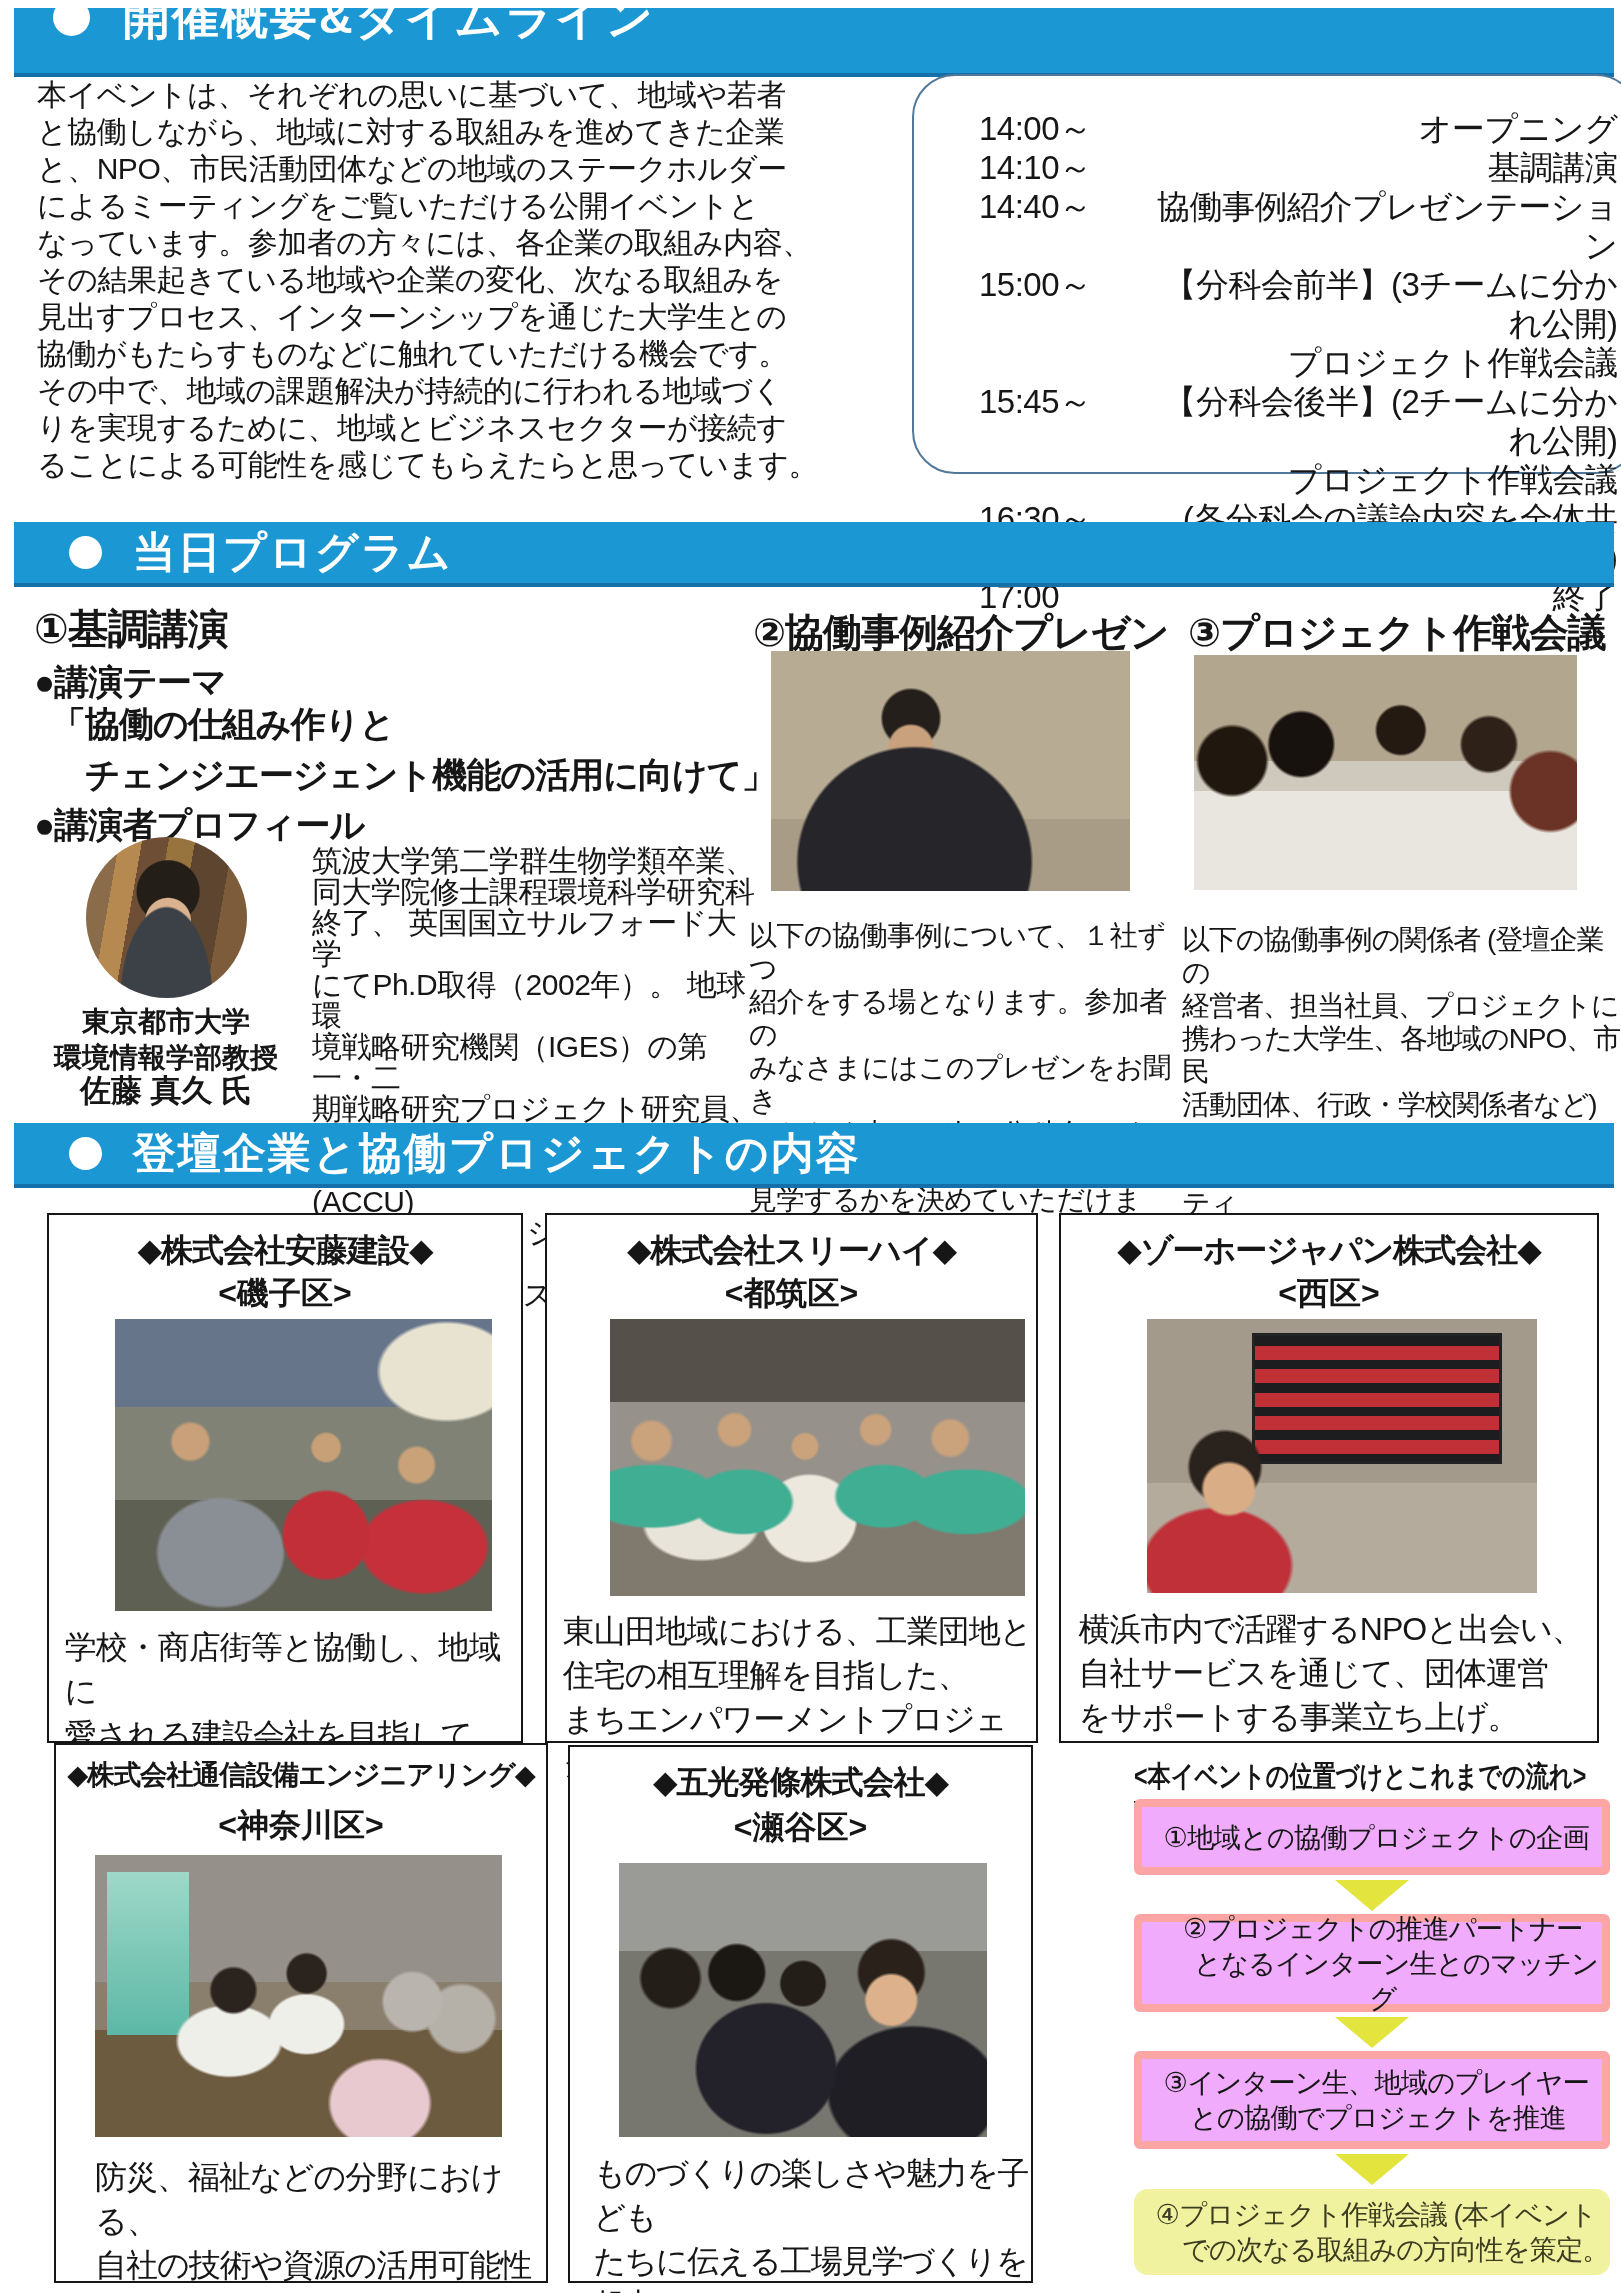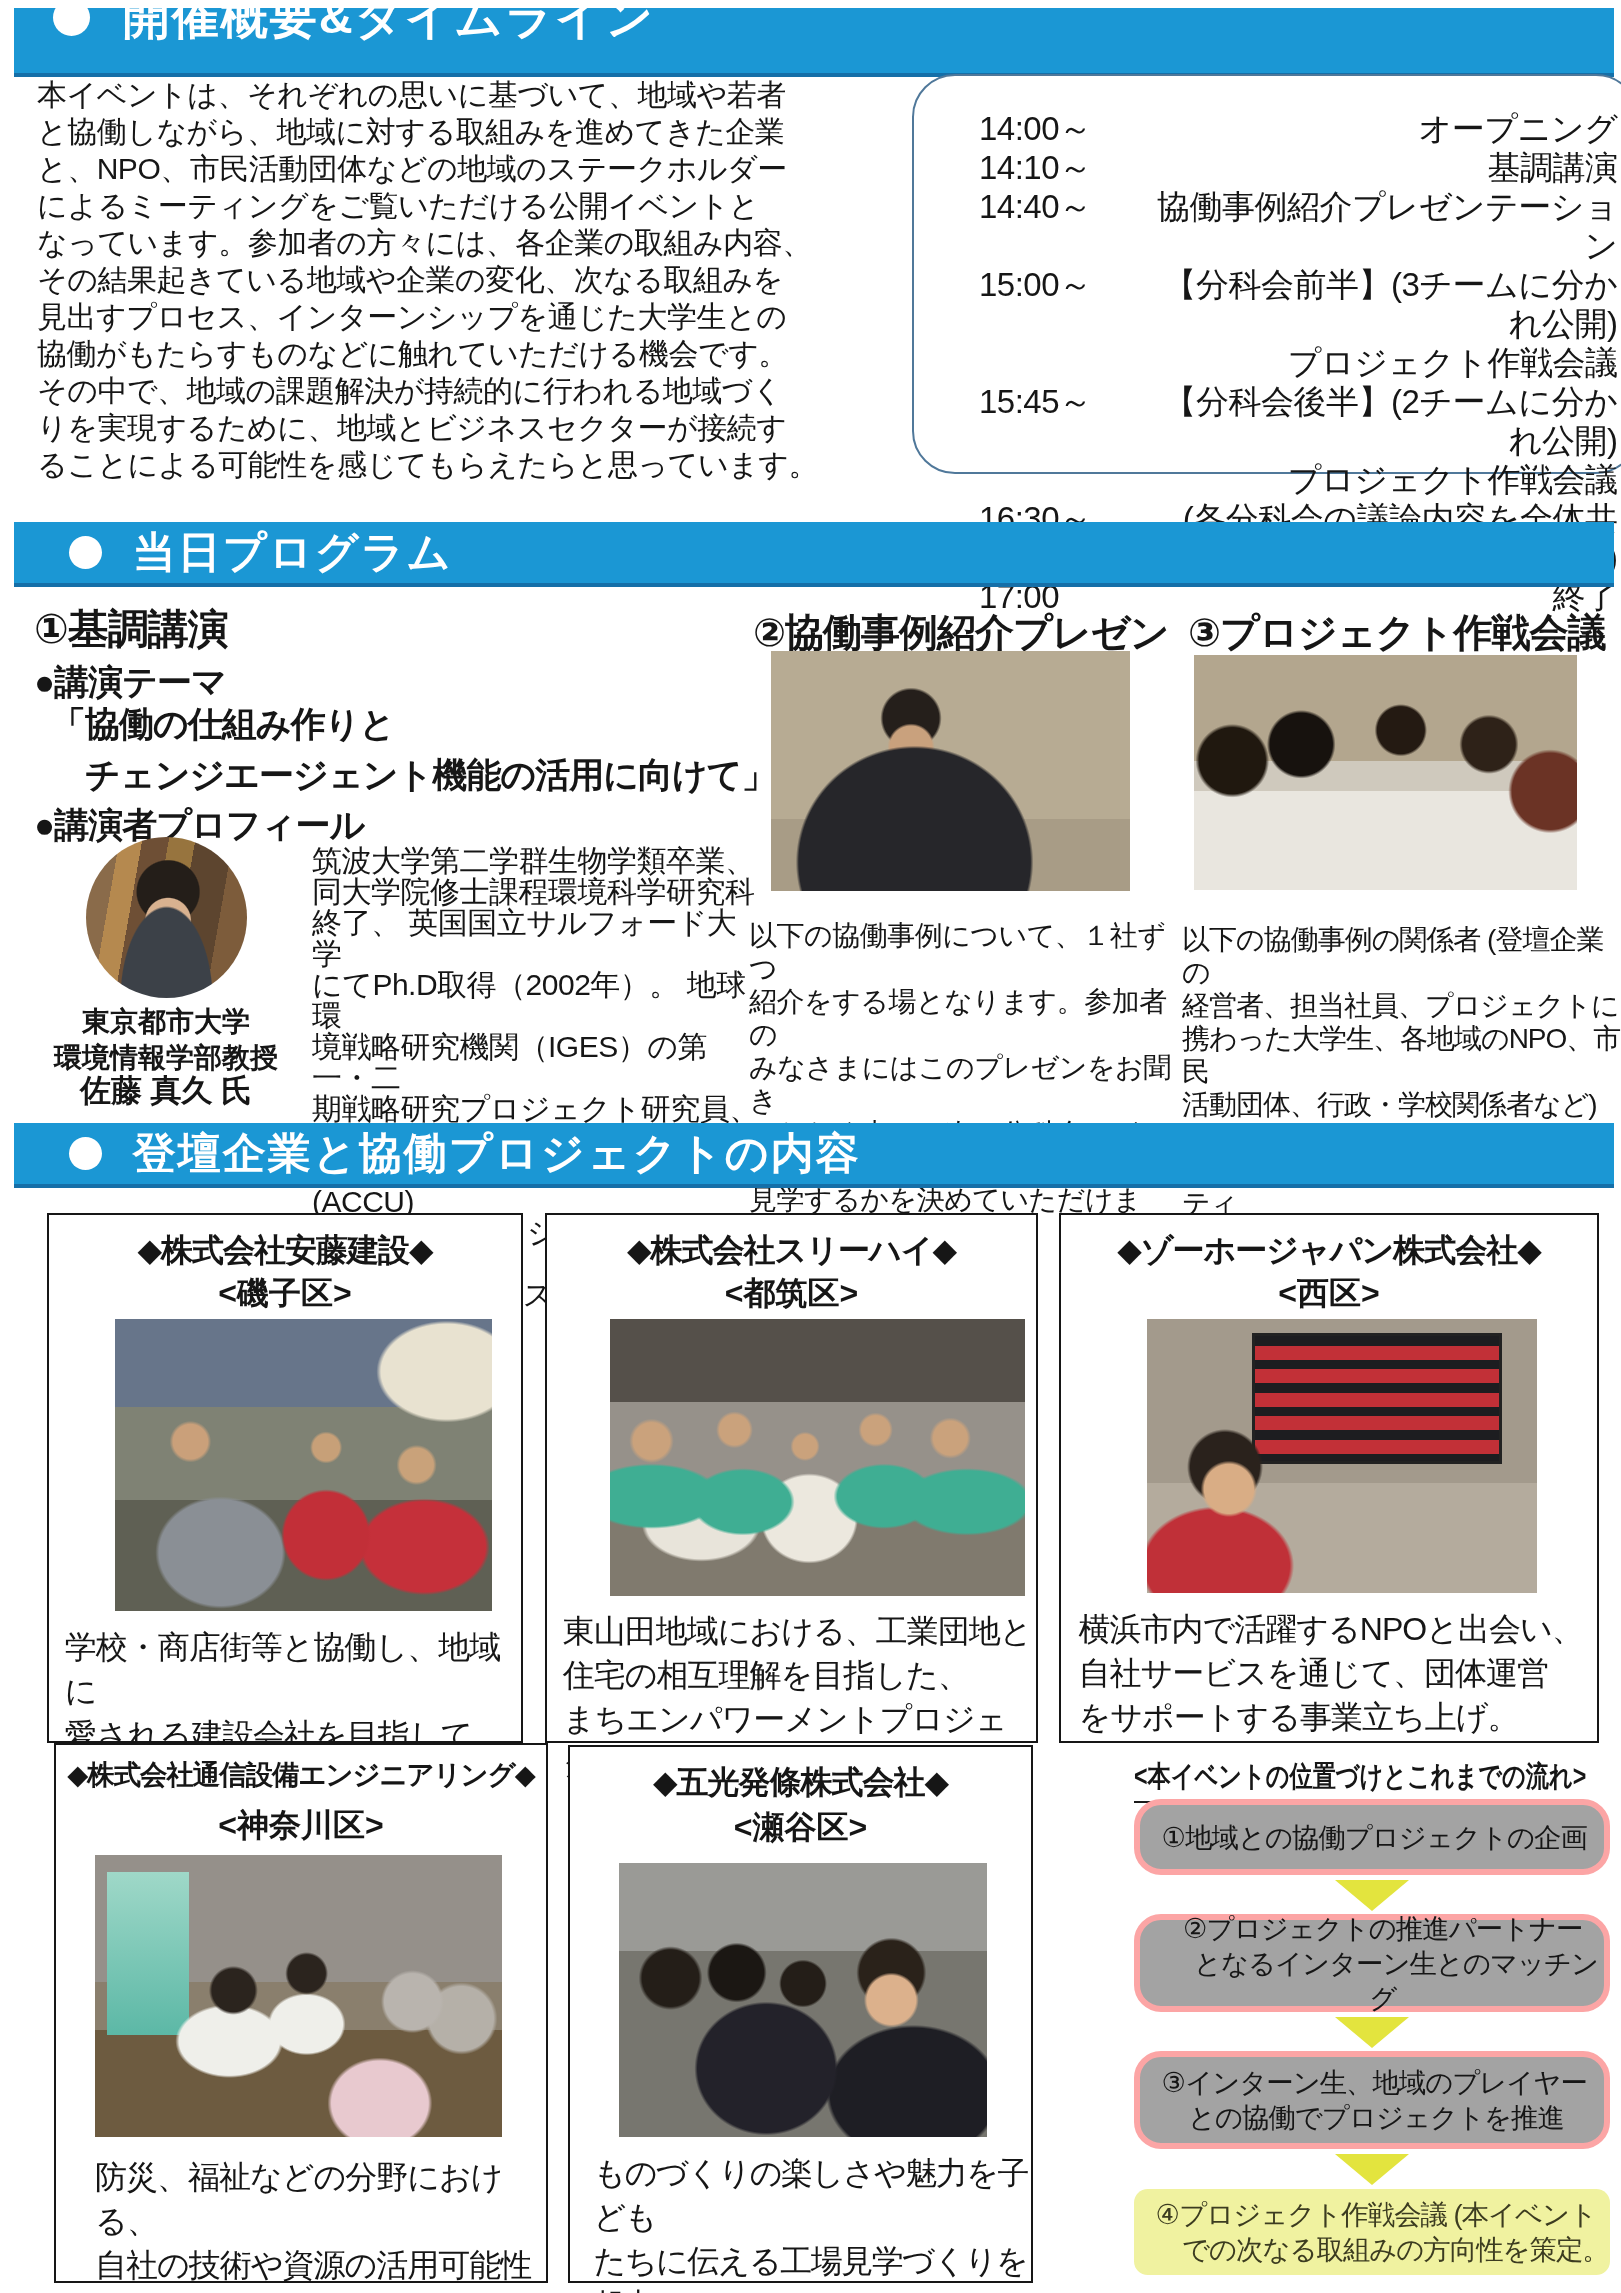--- a/index.html
+++ b/index.html
@@ -37,21 +37,21 @@
   .ph-el{position:absolute;}
 
   
   .card{position:absolute;border:2px solid #161616;background:#fff;}
   .card-name{position:absolute;left:0;right:0;text-align:center;font-weight:bold;font-size:32px;letter-spacing:-1px;white-space:nowrap;}
   .card-ward{position:absolute;left:0;right:0;text-align:center;font-weight:bold;font-size:32px;}
   .card-desc{position:absolute;font-size:32px;line-height:44px;letter-spacing:-1px;}
 
   
   #flowHeader{left:1134px;top:1757px;font-size:29px;font-weight:bold;white-space:nowrap;border-bottom:2.9px solid #1a1a1a;padding-bottom:3.9px;transform:scaleX(0.80);transform-origin:left top;}
-  .flow-box{position:absolute;left:1134px;width:476px;border:6px solid #fca5a5;border-radius:27px;background:#a3a3a3;display:flex;align-items:center;font-size:27.4px;line-height:35px;letter-spacing:-1px;padding-left:21.6px;box-sizing:border-box;}
+  .flow-box{position:absolute;left:1134px;width:476px;border:8px solid #fca5a5;border-radius:6px;background:#f0abfc;display:flex;align-items:center;font-size:27.4px;line-height:35px;letter-spacing:-1px;padding-left:21.6px;box-sizing:border-box;}
   .flow-arrow{position:absolute;left:1335px;width:0;height:0;border-left:37px solid transparent;border-right:37px solid transparent;border-top:31px solid #e3e43e;}
   #flowFinal{border:none;background:#f0f2a0;border-radius:13.7px;color:#3c3c20;}
 </style>
 </head>
 <body>
 
 <div id="page">
 
   <div class="bar" style="top:7.8px;height:65px;">
     <div class="bar-row" style="left:39px;top:-21.6px;">

